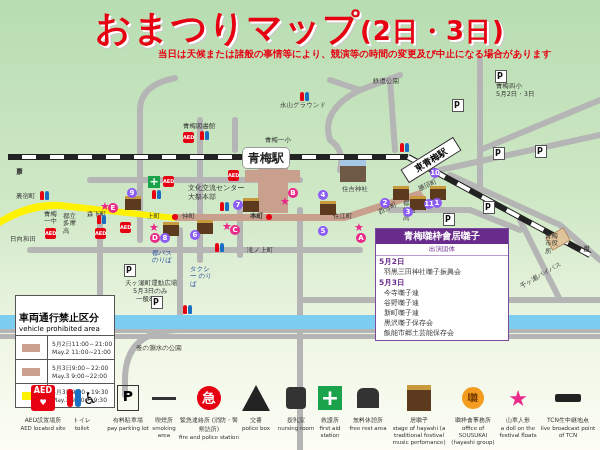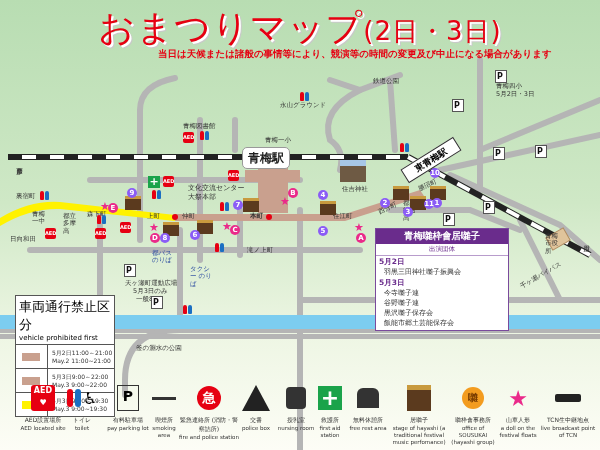--- a/index.html
+++ b/index.html
@@ -1,18 +1,18 @@
 <!DOCTYPE html>
 <html><head>
 <meta charset="utf-8">
 <style>
   html,body{margin:0;padding:0;}
   body{width:600px;height:450px;overflow:hidden;position:relative;font-family:"DejaVu Sans",sans-serif;
     background:linear-gradient(to bottom,#b8ddb2 0%,#cfe8c6 45%,#eef6e4 75%,#fdfdf6 100%);}
-  .title{position:absolute;left:0;top:4px;width:600px;text-align:center;font-size:36px;font-weight:normal;
+  .title{position:absolute;left:0;top:4px;width:600px;text-align:center;font-size:36px;font-weight:bold;
     color:#e60012;text-shadow:2px 2px 0 #fff,3px 3px 0 #c9c9c9;letter-spacing:1px;}
   .title .sub{font-size:26px;}
   .notice{position:absolute;left:158px;top:48px;font-size:9.5px;font-weight:bold;color:#e60012;white-space:nowrap;}
   svg.map{position:absolute;left:0;top:0;}
   .lbl{position:absolute;font-size:6.5px;color:#333;white-space:nowrap;line-height:1.15;}
   .lbl.v{writing-mode:vertical-rl;}
   .station{position:absolute;left:242px;top:147px;width:46px;height:20px;background:#fff;border:1px solid #999;border-radius:5px;
     font-size:12px;font-weight:bold;text-align:center;line-height:20px;color:#222;}
   .station2{position:absolute;left:400px;top:152px;width:60px;height:14px;background:#fff;border:1px solid #333;
     font-size:9px;font-weight:bold;text-align:center;line-height:14px;transform:rotate(-32deg);}
@@ -25,21 +25,21 @@
   .num{position:absolute;width:10px;height:10px;border-radius:50%;background:#8b5cf6;color:#fff;font-size:7px;text-align:center;line-height:10px;font-weight:bold;}
   .pin{position:absolute;width:10px;height:10px;border-radius:50%;background:#ea2a8a;color:#fff;font-size:7px;text-align:center;line-height:10px;font-weight:bold;}
   .star{position:absolute;color:#ea2a8a;font-size:11px;line-height:11px;}
   .reddot{position:absolute;width:6px;height:6px;border-radius:50%;background:#e60012;}
   .hayashi{position:absolute;left:362px;top:228px;width:132px;background:#fff;border:1px solid #7a4a9c;margin-left:13px;}
   .hayashi .hd{background:#6a2c8c;color:#fff;font-size:9.5px;font-weight:bold;text-align:center;padding:1px 0;}
   .hayashi .sh{font-size:6.5px;color:#6a2c8c;text-align:center;border-bottom:1px solid #b89ccc;padding:1px 0;}
   .hayashi .day{font-size:7.5px;color:#6a2c8c;font-weight:bold;padding:1px 3px 0;}
   .hayashi .grp{font-size:7px;color:#333;padding:0 0 0 8px;line-height:10px;}
   .vlegend{position:absolute;left:15px;top:295px;width:98px;background:#fff;border:1px solid #555;}
-  .vlegend .t1{font-size:13px;font-weight:normal;padding:2px 3px 0;}
+  .vlegend .t1{font-size:10px;font-weight:bold;padding:15px 3px 0;}
   .vlegend .t2{font-size:7px;padding:0 3px 2px;border-bottom:1px solid #555;}
   .vrow{display:flex;border-bottom:1px solid #555;height:23px;align-items:center;}
   .vrow:last-child{border-bottom:none;}
   .vrow .sw{width:18px;height:8px;margin:0 7px 0 6px;}
   .vrow .tx{border-left:1px solid #555;height:100%;padding-left:4px;font-size:6px;line-height:8px;display:flex;flex-direction:column;justify-content:center;color:#333;}
   .legend{position:absolute;left:0;top:383px;width:600px;height:67px;}
   .li{position:absolute;top:0;text-align:center;}
   .li .ic{height:30px;display:flex;align-items:center;justify-content:center;}
   .li .ja{font-size:6px;color:#333;margin-top:3px;white-space:nowrap;}
   .li .en{font-size:5.5px;color:#333;line-height:7px;white-space:nowrap;}
@@ -113,21 +113,21 @@
 <div class="lbl" style="left:265px;top:137px;">青梅一小</div>
 <div class="lbl" style="left:280px;top:102px;">永山グラウンド</div>
 <div class="lbl" style="left:373px;top:78px;">鉄道公園</div>
 <div class="lbl" style="left:496px;top:83px;">青梅四小</div>
 <div class="lbl" style="left:496px;top:91px;">5月2日・3日</div>
 <div class="lbl" style="left:188px;top:184px;font-size:7px;">文化交流センター</div>
 <div class="lbl" style="left:188px;top:193px;font-size:7px;">大祭本部</div>
 <div class="lbl" style="left:342px;top:186px;">住吉神社</div>
 <div class="lbl v" style="left:15px;top:163px;">西多摩</div>
 <div class="lbl" style="left:16px;top:193px;">裏宿町</div>
-<div class="lbl" style="left:32px;top:211px;width:14px;white-space:normal;">青梅一中</div>
+<div class="lbl" style="left:44px;top:211px;width:14px;white-space:normal;">青梅一中</div>
 <div class="lbl" style="left:63px;top:213px;width:18px;white-space:normal;">都立多摩高</div>
 <div class="lbl" style="left:10px;top:236px;">日向和田</div>
 <div class="lbl" style="left:87px;top:211px;">森下町</div>
 <div class="lbl" style="left:147px;top:213px;">上町</div>
 <div class="lbl" style="left:182px;top:213px;">仲町</div>
 <div class="lbl" style="left:250px;top:213px;font-weight:bold;">本町</div>
 <div class="lbl" style="left:333px;top:213px;">住江町</div>
 <div class="lbl" style="left:378px;top:205px;transform:rotate(-25deg);">西分町</div>
 <div class="lbl" style="left:418px;top:182px;transform:rotate(-25deg);">勝沼町</div>
 <div class="lbl" style="left:247px;top:247px;">滝ノ上町</div>
@@ -232,27 +232,28 @@
 <div class="reddot" style="left:266px;top:214px;"></div>
 
 <div class="hayashi">
   <div class="hd">青梅囃枠會居囃子</div>
   <div class="sh">出演団体</div>
   <div class="day">5月2日</div>
   <div class="grp">羽黒三田神社囃子振興会</div>
   <div class="day">5月3日</div>
   <div class="grp">今寺囃子連</div>
   <div class="grp">谷野囃子連</div>
+  <div class="grp">新町囃子連</div>
   <div class="grp">黒沢囃子保存会</div>
   <div class="grp" style="padding-bottom:2px;">飯能市郷土芸能保存会</div>
 </div>
 
 <div class="vlegend">
   <div class="t1">車両通行禁止区分</div>
-  <div class="t2">vehicle prohibited first</div>
+  <div class="t2">vehicle prohibited area</div>
   <div class="vrow">
     <div class="sw" style="background:#c9a08e;"></div>
     <div class="tx">
         <span>5月2日11:00～21:00</span>
         <span>May.2 11:00~21:00</span>
       </div>
   </div>
   <div class="vrow">
     <div class="sw" style="background:#c9a08e;"></div>
     <div class="tx">

